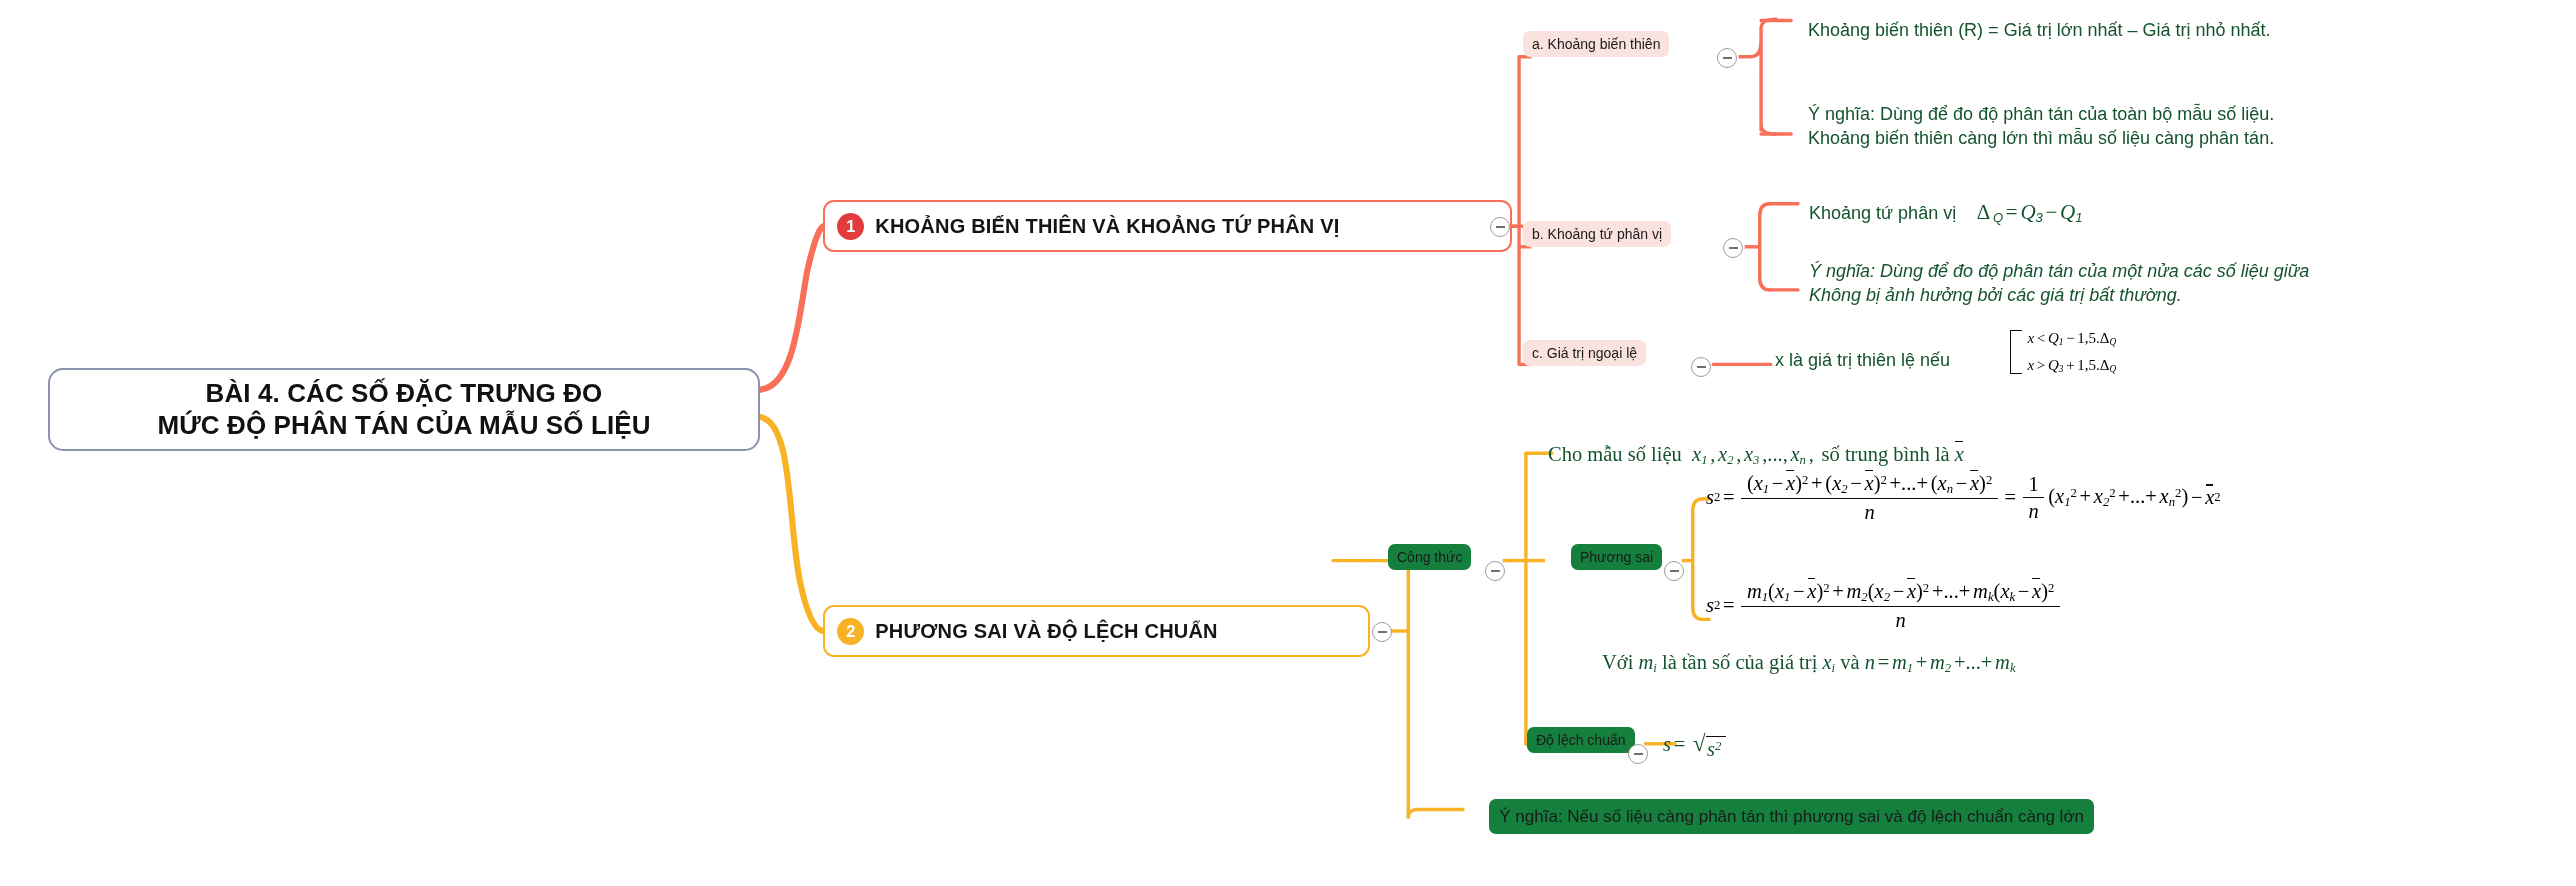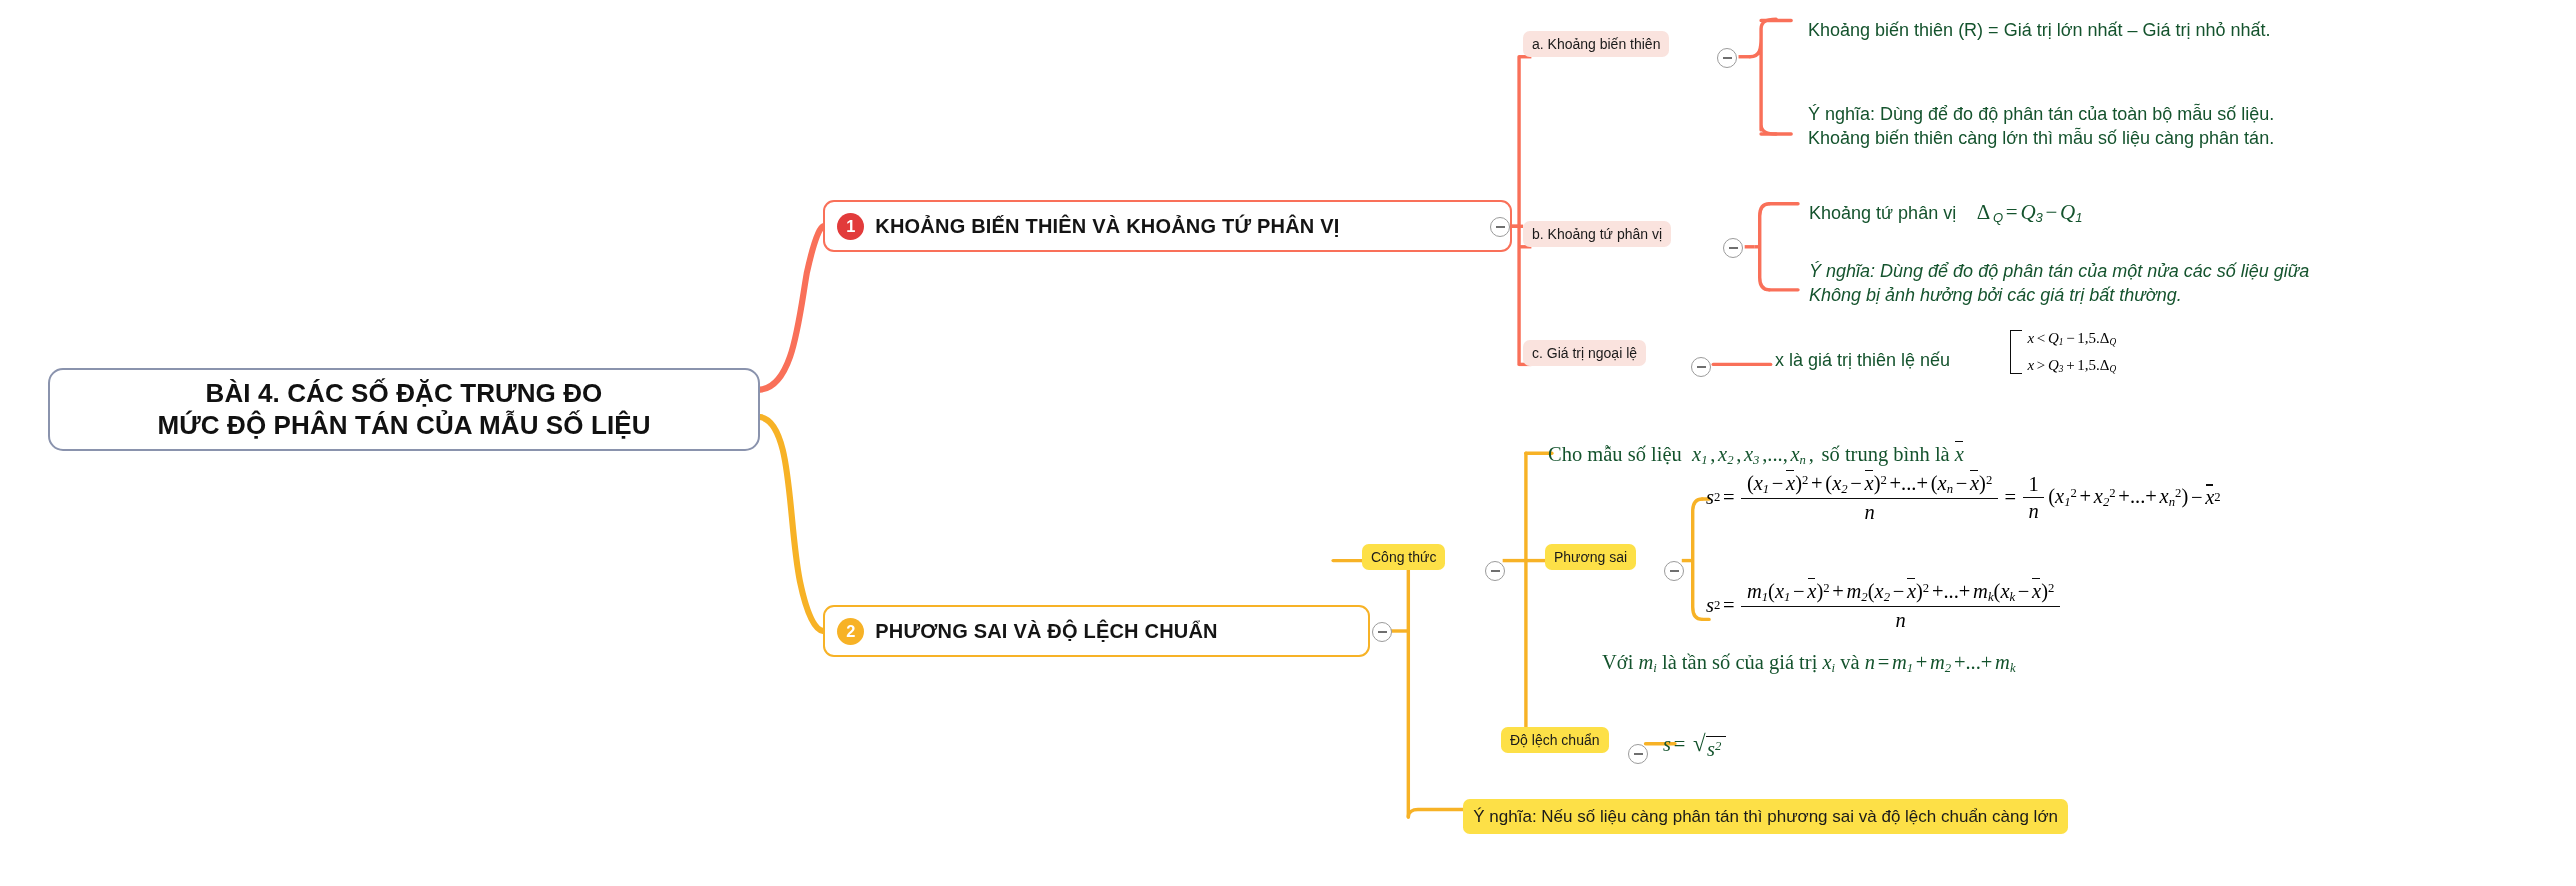--- a/index.html
+++ b/index.html
@@ -43,21 +43,21 @@
   #topic1{left:823px;top:200px;width:689px;height:52px;}
   #topic2{left:823px;top:605px;width:547px;height:52px;}
 
   
   .pill{
     position:absolute;box-sizing:border-box;border-radius:6.8px;
     display:flex;align-items:center;padding:4.8px 9px;
     font-size:14px;color:#1a1a1a;white-space:nowrap;
   }
   .pill.pink{background:#fae3de;}
-  .pill.yellow{background:#fde047;}
+  .pill.yellow{background:#15803d;margin-left:26px;}
 
   #p-kbt{left:1523px;top:31px;}
   #p-ktpv{left:1523px;top:221px;}
   #p-gtnl{left:1523px;top:340px;}
   #p-ct{left:1362px;top:544px;}
   #p-ps{left:1545px;top:544px;}
   #p-dlc{left:1501px;top:727px;}
   #p-ynghia{left:1463px;top:799px;padding:7.5px 10.3px;font-size:17px;}
 
   

